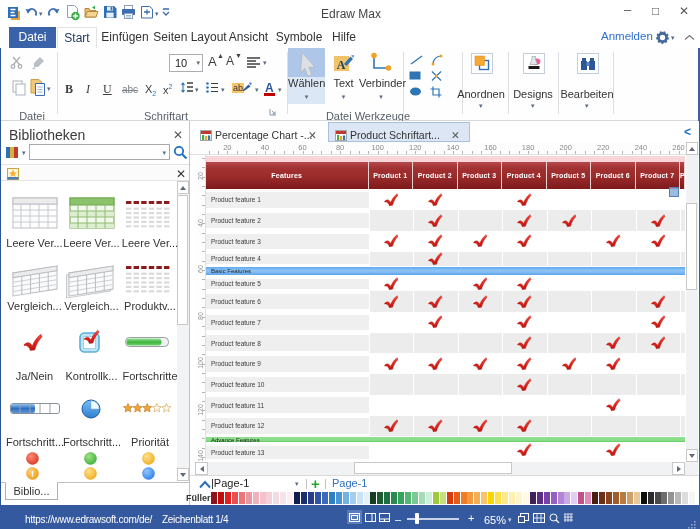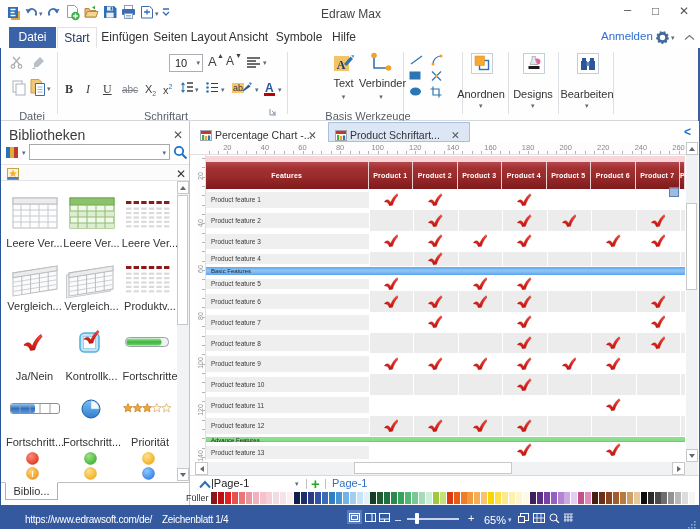--- a/index.html
+++ b/index.html
@@ -73,21 +73,21 @@
 
 .sbtn { position:absolute; background:#fff; border:1px solid #c8c8c8; }
 .sbtn svg { display:block; margin:auto; }
 #vsb { position:absolute; left:496px; top:21px; width:12px; height:320px; background:#f1f2f3; }
 #hsb { position:absolute; left:5px; top:341px; width:490px; height:13px; background:#f1f2f3; }
 
 
 #pagebar { position:absolute; left:0; top:353.5px; width:509px; height:16.5px; background:#fff; border-top:1px solid #d9d9d9; font-size:11px; color:#333; }
 #palette { position:absolute; left:0; top:370px; width:509px; height:14px; background:#fff; }
 .sw { position:absolute; top:1px; width:6px; height:12px; }
-#fuller { position:absolute; left:-1px; top:2px; font-size:9px; color:#333; }
+#fuller { position:absolute; left:-1px; top:2px; font-size:9px; color:#333;font-weight:bold; }
 
 
 #status { position:absolute; left:0; top:505px; width:700px; height:24px; background:#35599e; color:#fff; font-size:11px; }
 #status .url { letter-spacing:-0.3px; font-size:10px; }
 </style></head>
 <body>
 <div id="win"></div>
 
 <svg width="0" height="0" style="position:absolute">
 <defs>
@@ -173,21 +173,21 @@
 <div id="ribbon">
     <div class="gsep" style="left:56px"></div>
     <div class="gsep" style="left:286px"></div>
     <div class="gsep" style="left:402px"></div>
     <div class="gsep" style="left:461px"></div>
     <div class="gsep" style="left:507px"></div>
     <div class="gsep" style="left:557px"></div>
     <div class="gsep" style="left:612px"></div>
     <div class="rlabel" style="left:-29px;top:62px;width:120px">Datei</div>
     <div class="rlabel" style="left:105px;top:62px;width:120px">Schriftart</div>
-    <div class="rlabel" style="left:307px;top:62px;width:120px">Basis Werkzeuge</div>
+    <div class="rlabel" style="left:307px;top:62px;width:120px">Datei Werkzeuge</div>
     <div class="rlabel" style="left:420px;top:40px;width:120px;color:#333">Anordnen</div>
     <div class="rlabel" style="left:472px;top:40px;width:120px;color:#333">Designs</div>
     <div class="rlabel" style="left:526px;top:40px;width:120px;color:#333">Bearbeiten</div>
 <svg class="abs" style="left:9px;top:8px" width="14" height="13" viewBox="0 0 14 13">
  <path d="M3 1 L10 9 M10 1 L3 9" stroke="#a7adb3" stroke-width="1.2"></path>
  <circle cx="3" cy="10.5" r="1.8" fill="none" stroke="#a7adb3" stroke-width="1.2"></circle>
  <circle cx="10" cy="10.5" r="1.8" fill="none" stroke="#a7adb3" stroke-width="1.2"></circle>
 </svg>
 <svg class="abs" style="left:30px;top:8px" width="14" height="13" viewBox="0 0 14 13">
  <path d="M9 1 L13 5 L7 11 L3 11 L3 7 Z" fill="#b9bfc6"></path>
@@ -239,20 +239,26 @@
     </svg>
 <span class="abs dar" style="left:254px;top:38px">▾</span>
 <span class="abs" style="left:264px;top:33px;font-size:12px;font-weight:bold;color:#2b579a">A</span>
 <span class="abs" style="left:263px;top:45px;width:11px;height:3px;background:#c00000"></span>
 <span class="abs dar" style="left:277px;top:38px">▾</span>
 <svg class="abs" style="left:268px;top:60px" width="8" height="8" viewBox="0 0 8 8">
       <path d="M1 1 L1 7 L7 7" stroke="#8296ad" fill="none"></path>
       <path d="M3 3 L6 6 M6 3.5 V6 H3.5" stroke="#8296ad" fill="none"></path>
     </svg>
 
+<div class="bigbtn on" style="left:287px">
+ <div class="iz"><svg style="margin-top:3px" width="22" height="26" viewBox="0 0 22 26">
+          <path d="M6 1.5 L19 16 L12.8 16.3 L15.8 23.8 L11.8 25.2 L9 17.6 L4.5 21.5 Z" fill="#dcdfe3" stroke="#b2b8c0" stroke-width="0.8"></path>
+        </svg></div>
+ <div class="tz">Wählen<br><span class="dar">▾</span></div>
+</div>
 <div class="bigbtn" style="left:324px">
  <div class="iz"><svg style="margin-top:5px" width="21" height="20" viewBox="0 0 21 20">
   <rect x="1" y="3" width="15" height="15" fill="#f2c368"></rect>
   <text x="8" y="15.5" font-size="12" font-weight="bold" fill="#1f3864" text-anchor="middle" font-family="Liberation Serif">A</text>
   <path d="M11 11 L17.5 3.5 L20 6 L13.5 13 Z" fill="#2e75b6"></path>
           <path d="M18 2.5 L20.5 5 L21 2 Z" fill="#5b8bc9"></path>
  </svg></div>
  <div class="tz">Text<br><span class="dar">▾</span></div>
 </div>
 <div class="bigbtn" style="left:358px;width:44px">

